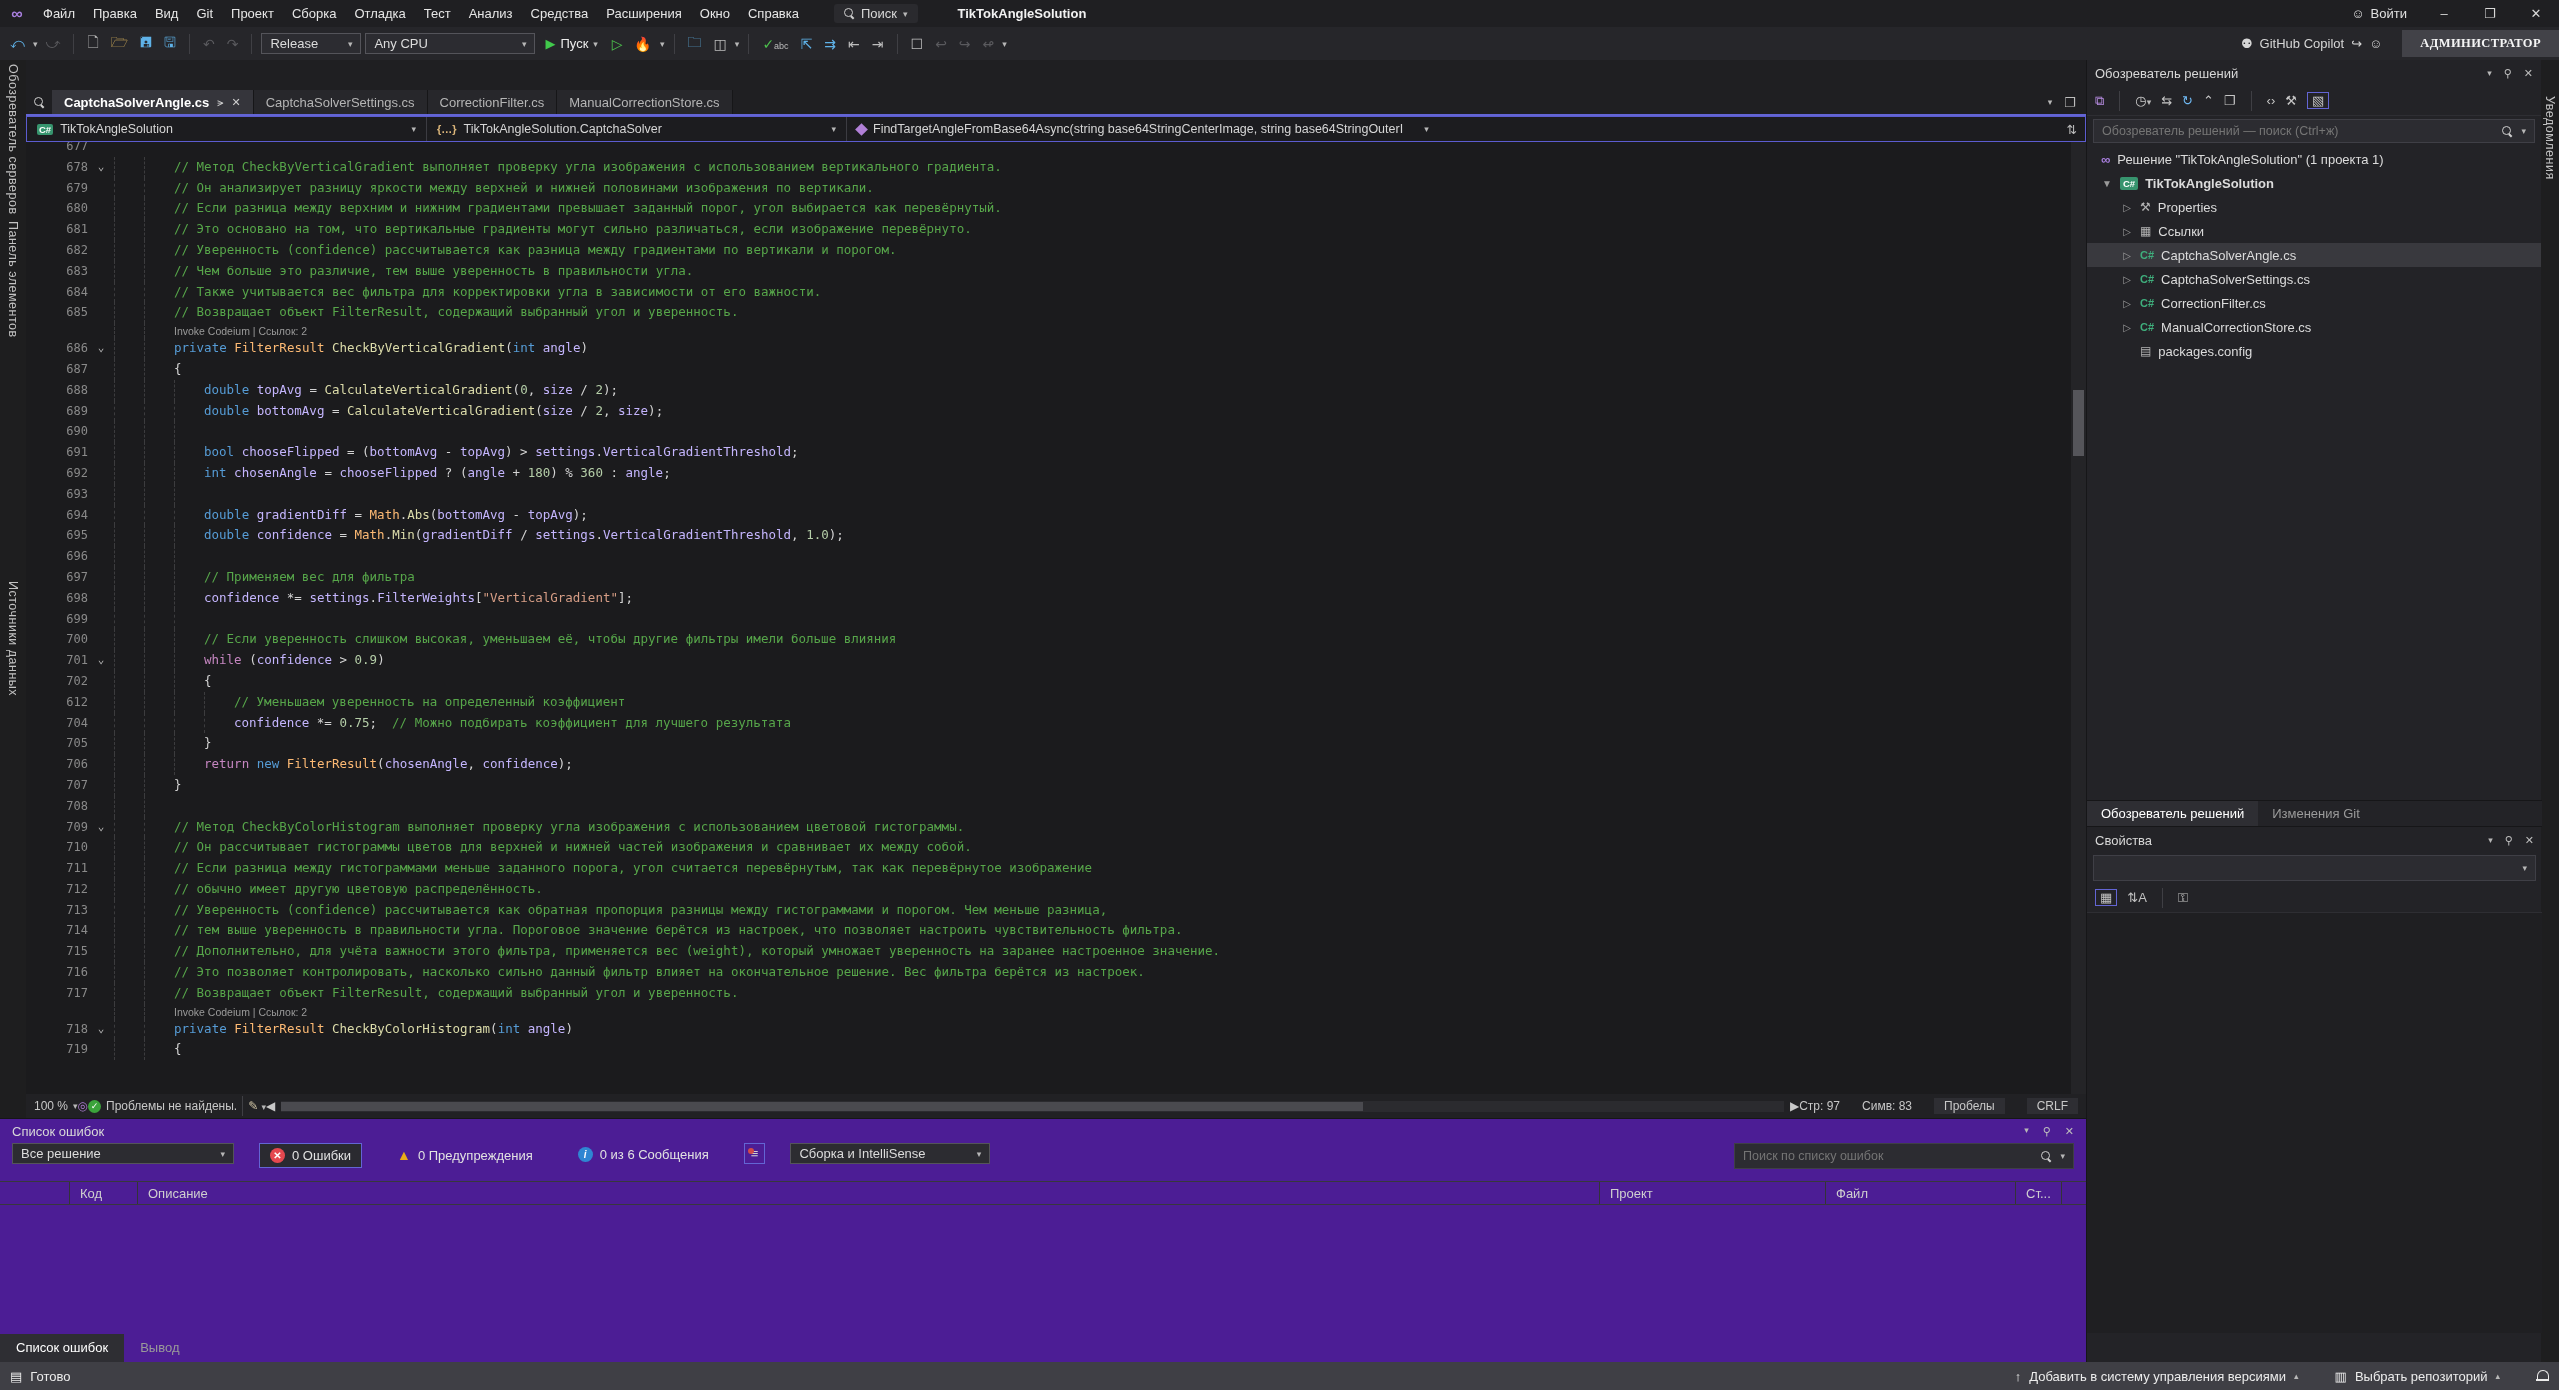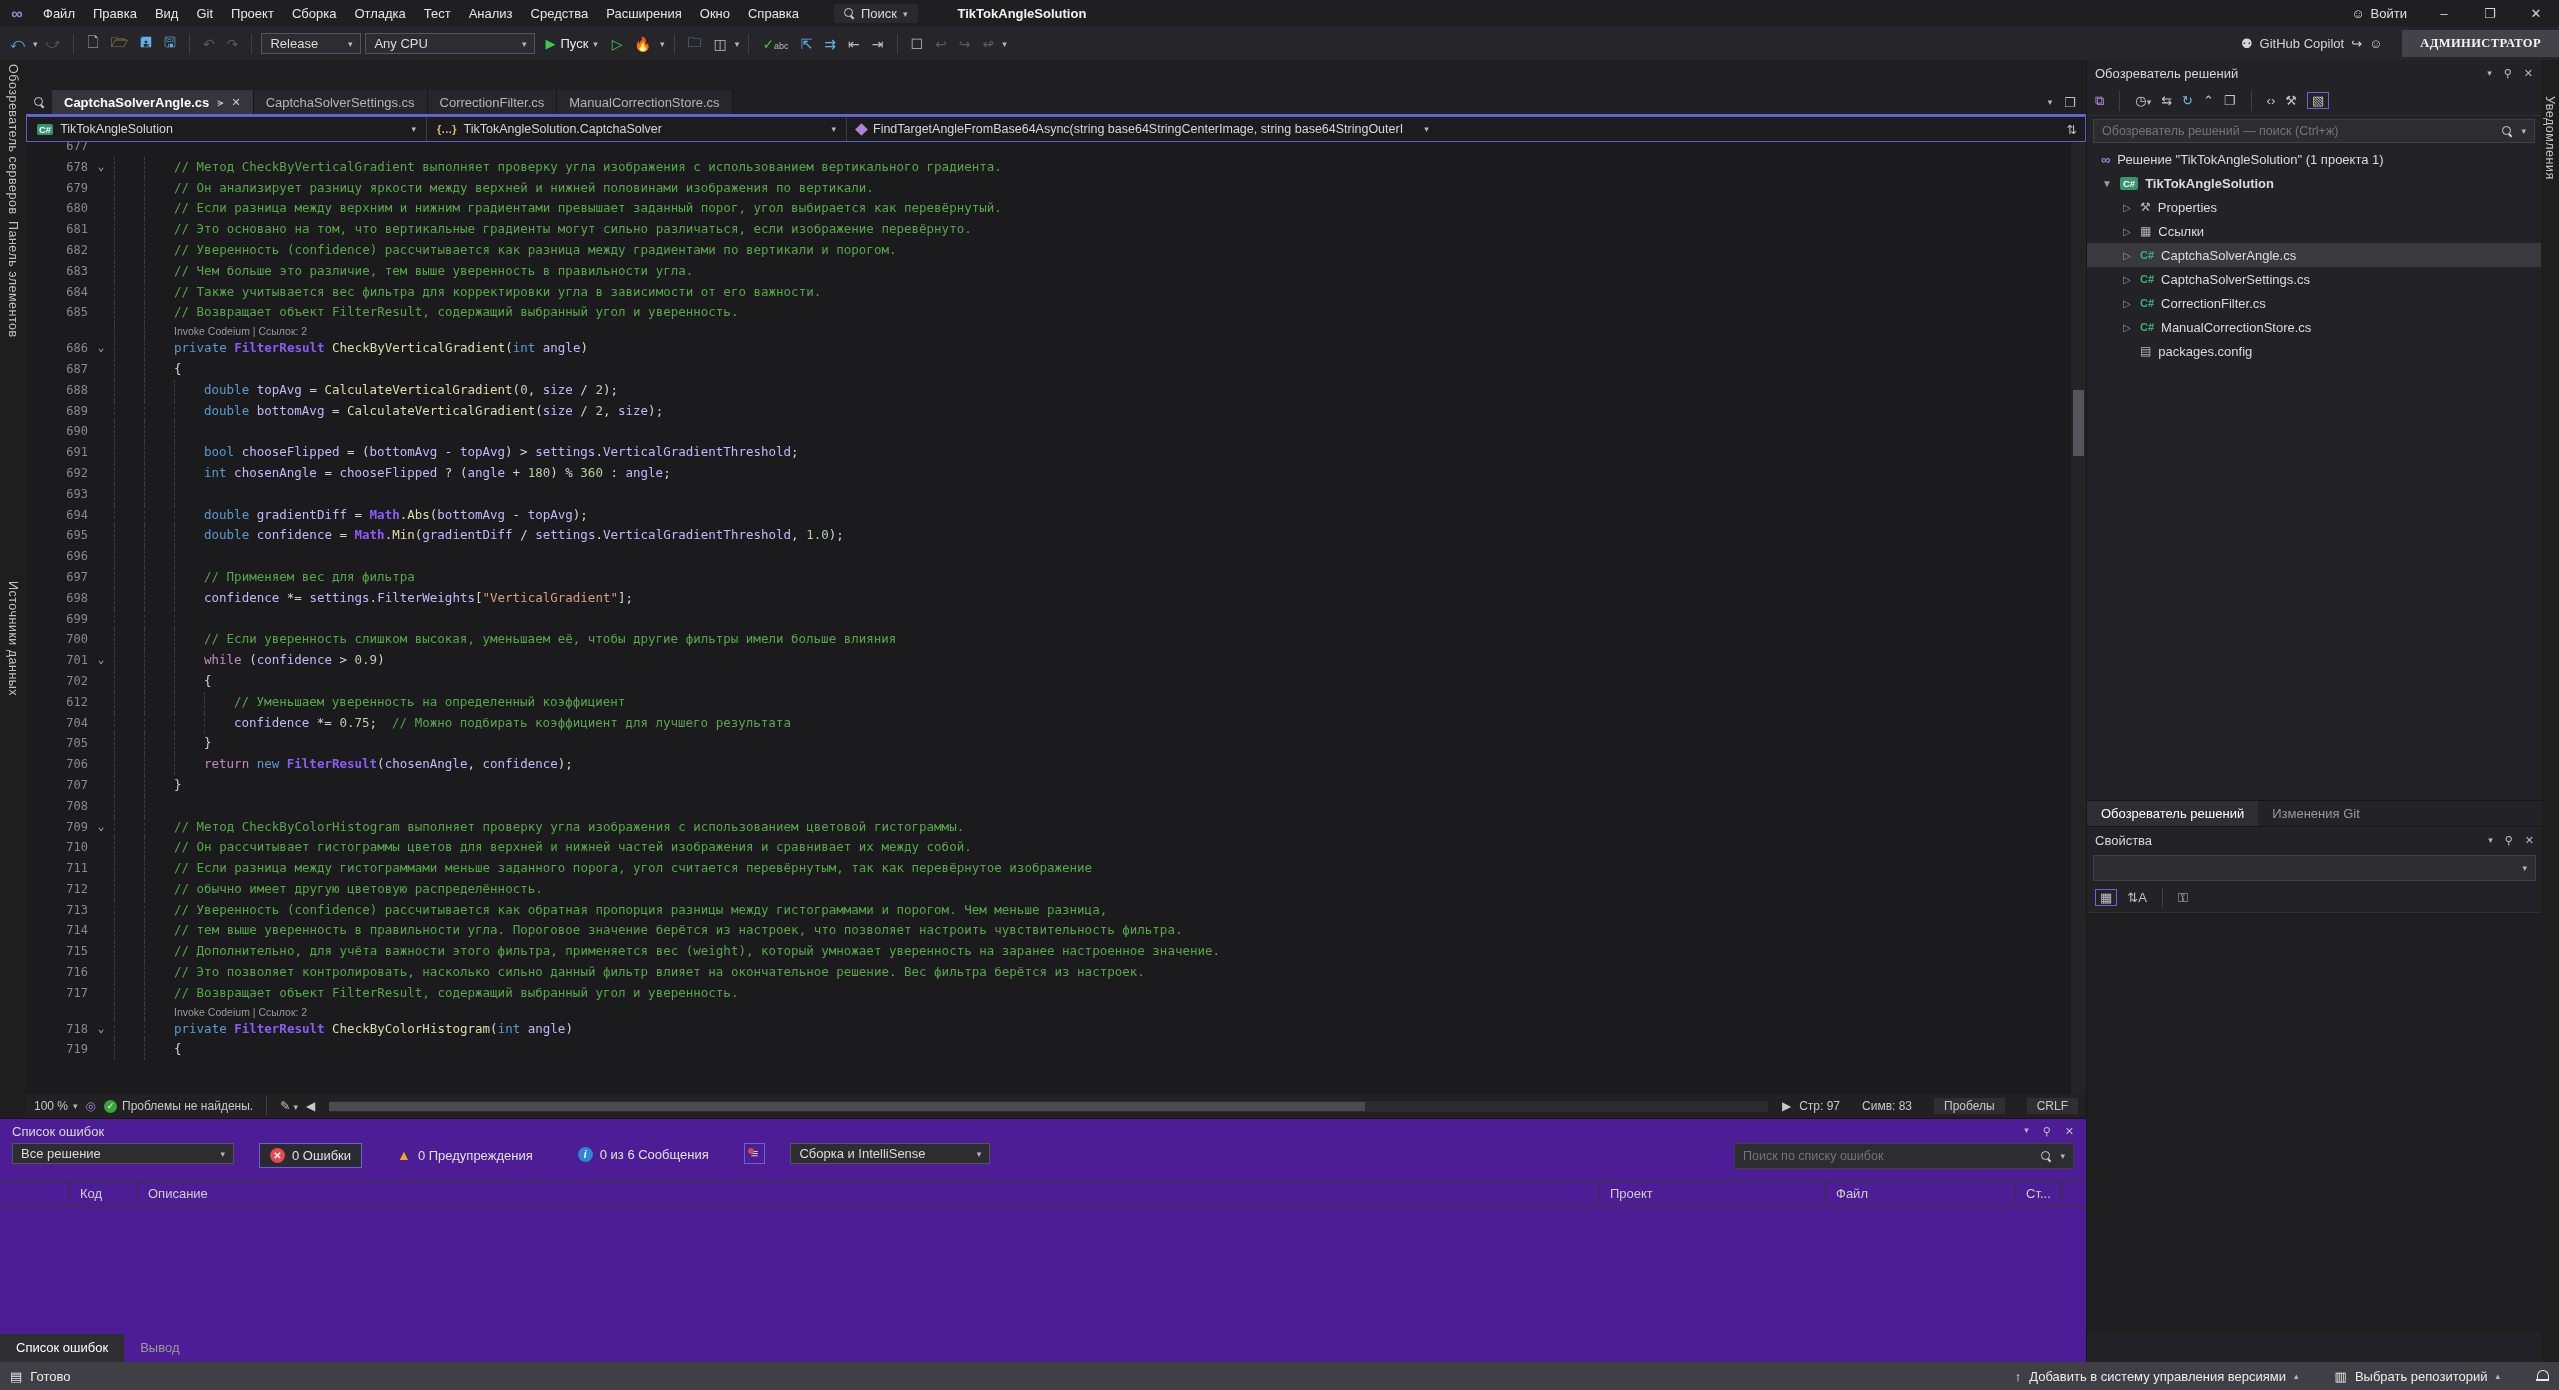--- a/index.html
+++ b/index.html
@@ -75,27 +75,27 @@
   .codewrap { flex:1; position:relative; background:#1b1b1d; overflow:hidden;
     font-family:"DejaVu Sans Mono", monospace; font-size:12.5px; }
   #code { position:absolute; left:0; top:-6px; right:15px; }
   .crow { height:20.8px; line-height:20.8px; white-space:pre; display:flex; }
   .crow.lens { height:15px; line-height:15px; }
   .ln { width:62px; text-align:right; color:#8a8a8a; font-size:12px; flex:none; }
   .fold { width:26px; text-align:center; color:#bdbdbd; font-size:11px; flex:none; }
   .ctext { flex:1; }
   .ig { display:inline-block; width:30px; height:100%; border-left:1px dashed #3c3c3e; vertical-align:top; }
   .lenstx { color:#9a9a9a; font-size:10.5px; font-family:"Liberation Sans", sans-serif;text-align:center; }
-  .c { color:#57a64a; } .k { color:#569cd6; } .ck { color:#c586c0; } .t { color:#8b5cf6;font-weight:bold; }
+  .c { color:#57a64a; } .k { color:#569cd6; } .ck { color:#c586c0; } .t { color:#fdba74; }
   .m { color:#dcdcaa; } .v { color:#c4b5fd; } .n { color:#b5cea8; } .s { color:#d69d85; } .p { color:#d4d4d4; }
   .vscroll { position:absolute; right:0; top:0; width:15px; bottom:0; background:#242427; }
   .vthumb { position:absolute; left:2px; width:11px; top:26%; height:7%; background:#55555a; }
 
   .editorbar { height:24px; background:#212124; display:flex; align-items:center;
-    font-size:12px; color:#c8c8c8; gap:8px; padding:0 8px; }
+    font-size:12px; color:#c8c8c8; gap:0; padding:0 8px; }
   .ebitem { display:flex; align-items:center; gap:5px; }
   .okdot { width:13px; height:13px; border-radius:50%; background:#3ba33b; color:#fff;
     font-size:9px; display:flex; align-items:center; justify-content:center; }
   .hscroll { flex:1; height:11px; background:#2b2b2f; position:relative; margin:0 6px; }
   .hthumb { position:absolute; left:0; top:1px; height:9px; width:72%; background:#4a4a4f; }
   .ebright { display:flex; gap:22px; align-items:center; }
   .ebbox { background:#2e2e33; padding:1px 10px; }
 
   
   #rightpanel { position:absolute; left:2086px; top:60px; width:455px; height:1302px;

